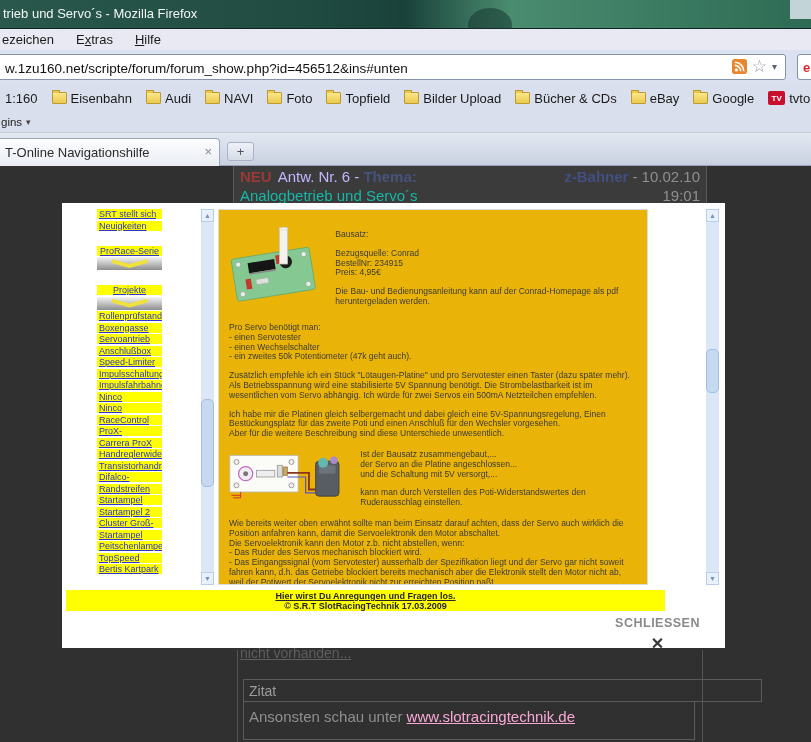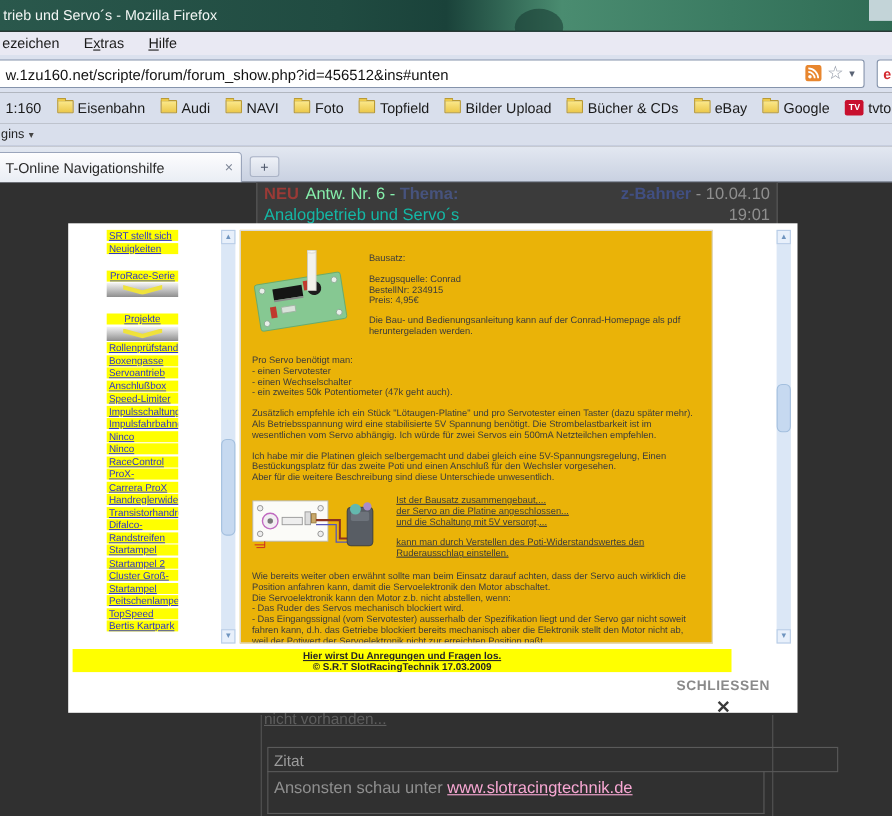--- a/index.html
+++ b/index.html
@@ -27,21 +27,21 @@
   .url-icons{position:absolute;right:8px;top:4px;display:flex;align-items:center;gap:5px;}
   .star{font-size:17px;line-height:15px;color:#9198a6;}
   .caret{font-size:10px;color:#5a6374;}
   .search-field{position:absolute;left:797px;top:4px;width:44px;height:26px;background:#fff;
     border:1px solid #8593ab;border-radius:3px;box-sizing:border-box;display:flex;align-items:center;padding-left:5px;}
   .eb-logo{font-size:13px;font-weight:bold;}
   .eb-logo .e{color:#d4282d;}.eb-logo .b{color:#2a5bd7;}
   
   .bookmarksbar{position:absolute;left:0;top:84px;width:811px;height:28px;background:#d9dfec;
     display:flex;align-items:center;gap:14px;padding-left:5px;box-sizing:border-box;overflow:hidden;}
-  .bm{display:flex;align-items:flex-start;gap:4px;flex:0 0 auto;}
+  .bm{display:flex;align-items:center;gap:4px;flex:0 0 auto;}
   .bm-label{font-size:13px;color:#1a1a1a;white-space:nowrap;}
   .bm-icon{flex:0 0 auto;}
   .bm-icon.t-folder{width:13px;height:10px;background:linear-gradient(#fbe88a,#ecc94b);
     border:1px solid #b99a35;border-radius:1px;position:relative;}
   .bm-icon.t-folder::before{content:"";position:absolute;left:-1px;top:-3px;width:6px;height:2px;
     background:#ecc94b;border:1px solid #b99a35;border-bottom:none;border-radius:1px 1px 0 0;}
   .bm-icon.t-tv{width:17px;height:14px;background:#c8102e;border-radius:2px;color:#fff;
     font-size:8px;font-weight:bold;display:inline-flex;align-items:center;justify-content:center;}
   
   .pluginsrow{position:absolute;left:0;top:112px;width:811px;height:21px;background:#d9dfec;
@@ -60,21 +60,21 @@
   .newtab-btn{position:absolute;left:227px;top:9px;width:27px;height:19px;border:1px solid #aab3c6;
     border-radius:3px;background:linear-gradient(#eef1f7,#d6dce8);display:flex;align-items:center;
     justify-content:center;font-size:13px;color:#4a5468;box-sizing:border-box;}
   
   .page{position:absolute;left:0;top:166px;width:811px;height:576px;background:#303030;}
   .forum-header{position:absolute;left:233px;top:0;width:474px;height:42px;background:#3b3b3b;
     border-left:1px solid #5a5a5a;border-right:1px solid #5a5a5a;border-bottom:1px solid #5a5a5a;
     box-sizing:border-box;padding:1px 6px;font-size:15px;}
   .fh-row{display:flex;justify-content:space-between;line-height:19px;white-space:nowrap;}
   .fh-new{color:#9a3a36;font-weight:bold;margin-right:6px;}
-  .fh-answer{color:#86efac;}
+  .fh-answer{color:#c4b5fd;}
   .fh-thema{color:#47537d;font-weight:bold;margin-left:4px;}
   .fh-author{color:#414f82;font-weight:bold;}
   .fh-date{color:#8f8f8f;margin-left:4px;}
   .fh-subject{color:#14b8a6;}
   .fh-time{color:#8f8f8f;}
   .partial-line{position:absolute;left:240px;top:479px;font-size:14px;color:#5e5e5e;
     text-decoration:underline;z-index:5;}
   .bottom-frame{position:absolute;left:237px;top:484px;width:464px;height:92px;
     border-left:1px solid #555;border-right:1px solid #555;z-index:4;}
   .quote-box{position:absolute;left:243px;top:513px;width:519px;height:23px;border:1px solid #5a5a5a;
@@ -111,21 +111,21 @@
   .ct-scroll .vs-thumb{top:140px;height:44px;}
   
   .content{position:absolute;left:156px;top:6px;width:430px;height:376px;border:1px solid #dcdcdc;
     box-sizing:border-box;background:#eab308;overflow:hidden;padding:8px 12px 0 10px;
     font-size:8.5px;line-height:9.8px;color:#3c3c3c;}
   .content p{margin:0;white-space:pre-line;}
   .row1{display:flex;gap:18px;height:96px;}
   .kit-text{padding-top:12px;}
   .kit-text .gap{height:9px;}
   .para{margin-top:9px !important;}
-  .row3{display:flex;gap:8px;margin-top:9px;height:62px;text-decoration:underline;}
+  .row3{display:flex;gap:8px;margin-top:9px;height:62px;}
   .servo-text{padding-top:2px;}
   .servo-text .mt{margin-top:9px;}
   
   .popup-footer{position:absolute;left:4px;top:387px;width:599px;height:21px;background:#ffff00;
     text-align:center;font-size:9px;line-height:10px;padding-top:1px;box-sizing:border-box;}
   .pf-link{font-weight:bold;color:#262626;text-decoration:underline;display:block;}
   .pf-copy{font-weight:bold;color:#262626;display:block;}
   .close-btn{position:absolute;right:25px;top:413px;display:flex;align-items:center;gap:7px;cursor:pointer;flex-direction:column;}
   .close-label{font-size:12.5px;font-weight:bold;color:#8a8a8a;letter-spacing:.5px;}
   .close-x{font-size:16px;font-weight:bold;color:#3a3a3a;line-height:14px;}
@@ -238,21 +238,21 @@
       <span class="tab-close">×</span>
     </div>
     <div class="newtab-btn">+</div>
   </div>
 
   <div class="page">
 
     <div class="forum-header">
       <div class="fh-row">
         <span><span class="fh-new">NEU</span><span class="fh-answer">Antw. Nr. 6 -</span><span class="fh-thema">Thema:</span></span>
-        <span><span class="fh-author">z-Bahner</span><span class="fh-date">- 10.04.10</span></span>
+        <span><span class="fh-author">z-Bahner</span><span class="fh-date">- 10.02.10</span></span>
       </div>
       <div class="fh-row">
         <span class="fh-subject">Analogbetrieb und Servo´s</span>
         <span class="fh-time">19:01</span>
       </div>
     </div>
 
     <div class="partial-line">nicht vorhanden...</div>
     <div class="bottom-frame"></div>
     <div class="quote-box">Zitat</div>

